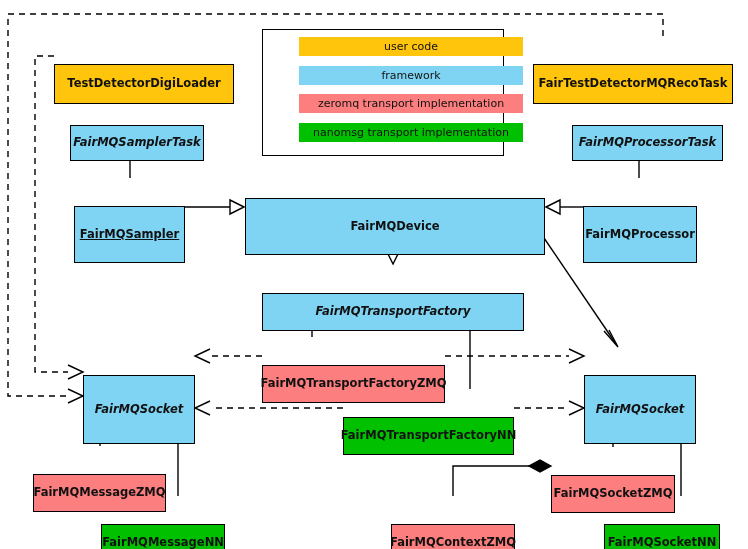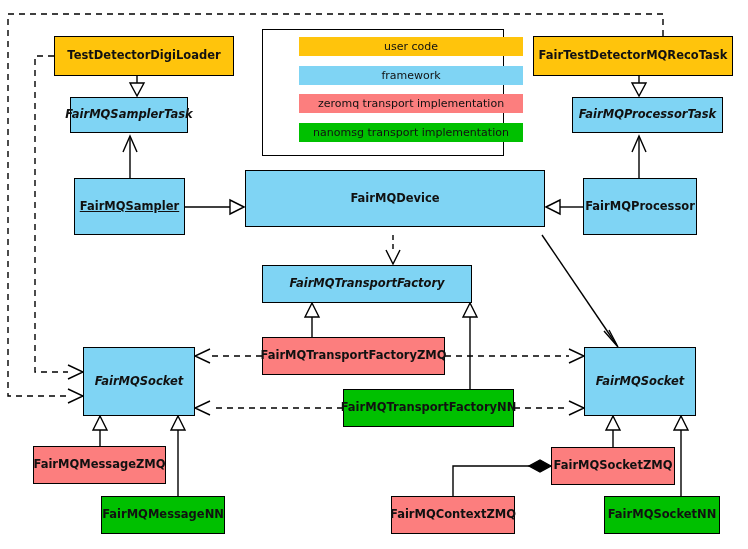--- a/index.html
+++ b/index.html
@@ -2,21 +2,21 @@
 <html><head>
 <meta charset="utf-8">
 <style>
   html,body{margin:0;padding:0;background:#ffffff;}
   body{width:748px;height:549px;position:relative;overflow:hidden;
        font-family:"DejaVu Sans","Liberation Sans",sans-serif;}
   #stage{position:absolute;left:0;top:0;width:748px;height:549px;}
   svg#wires{position:absolute;left:0;top:0;width:748px;height:549px;pointer-events:none;}
   .box{position:absolute;box-sizing:border-box;border:1.5px solid #000;
        display:flex;align-items:center;justify-content:center;text-align:center;
-       font-size:11.5px;font-weight:bold;color:#111;line-height:1.15;}
+       font-size:11.5px;font-weight:bold;color:#111;line-height:1.15;margin-top:28px;}
   .ital{font-style:italic;}
   .legend{position:absolute;box-sizing:border-box;border:1.5px solid #000;background:#fff;}
   .legend-item{position:absolute;box-sizing:border-box;display:flex;align-items:center;
        justify-content:center;font-size:11px;color:#111;font-weight:normal;margin-left:28px;}
 </style>
 </head>
 <body>
 
 <div id="stage">
 
@@ -147,41 +147,41 @@
   </div>
 
   <div class="box" style="left:54px;top:36px;width:180px;height:40px;background:#FFC40C;">
     <span>TestDetectorDigiLoader</span>
   </div>
 
   <div class="box" style="left:533px;top:36px;width:200px;height:40px;background:#FFC40C;">
     <span>FairTestDetectorMQRecoTask</span>
   </div>
 
-  <div class="box ital" style="left:70px;top:97px;width:118px;height:36px;background:#7FD4F4;">
+  <div class="box ital" style="left:70px;top:97px;width:134px;height:36px;background:#7FD4F4;">
     <span>FairMQSamplerTask</span>
   </div>
 
   <div class="box ital" style="left:572px;top:97px;width:151px;height:36px;background:#7FD4F4;">
     <span>FairMQProcessorTask</span>
   </div>
 
   <div class="box" style="left:74px;top:178px;width:111px;height:57px;background:#7FD4F4;text-decoration:underline;">
     <span>FairMQSampler</span>
   </div>
 
   <div class="box" style="left:245px;top:170px;width:300px;height:57px;background:#7FD4F4;">
     <span>FairMQDevice</span>
   </div>
 
   <div class="box" style="left:583px;top:178px;width:114px;height:57px;background:#7FD4F4;">
     <span>FairMQProcessor</span>
   </div>
 
-  <div class="box ital" style="left:262px;top:265px;width:210px;height:38px;background:#7FD4F4;">
+  <div class="box ital" style="left:262px;top:265px;width:262px;height:38px;background:#7FD4F4;">
     <span>FairMQTransportFactory</span>
   </div>
 
   <div class="box" style="left:262px;top:337px;width:183px;height:38px;background:#FC7E7E;">
     <span>FairMQTransportFactoryZMQ</span>
   </div>
 
   <div class="box" style="left:343px;top:389px;width:171px;height:38px;background:#00C000;">
     <span>FairMQTransportFactoryNN</span>
   </div>

